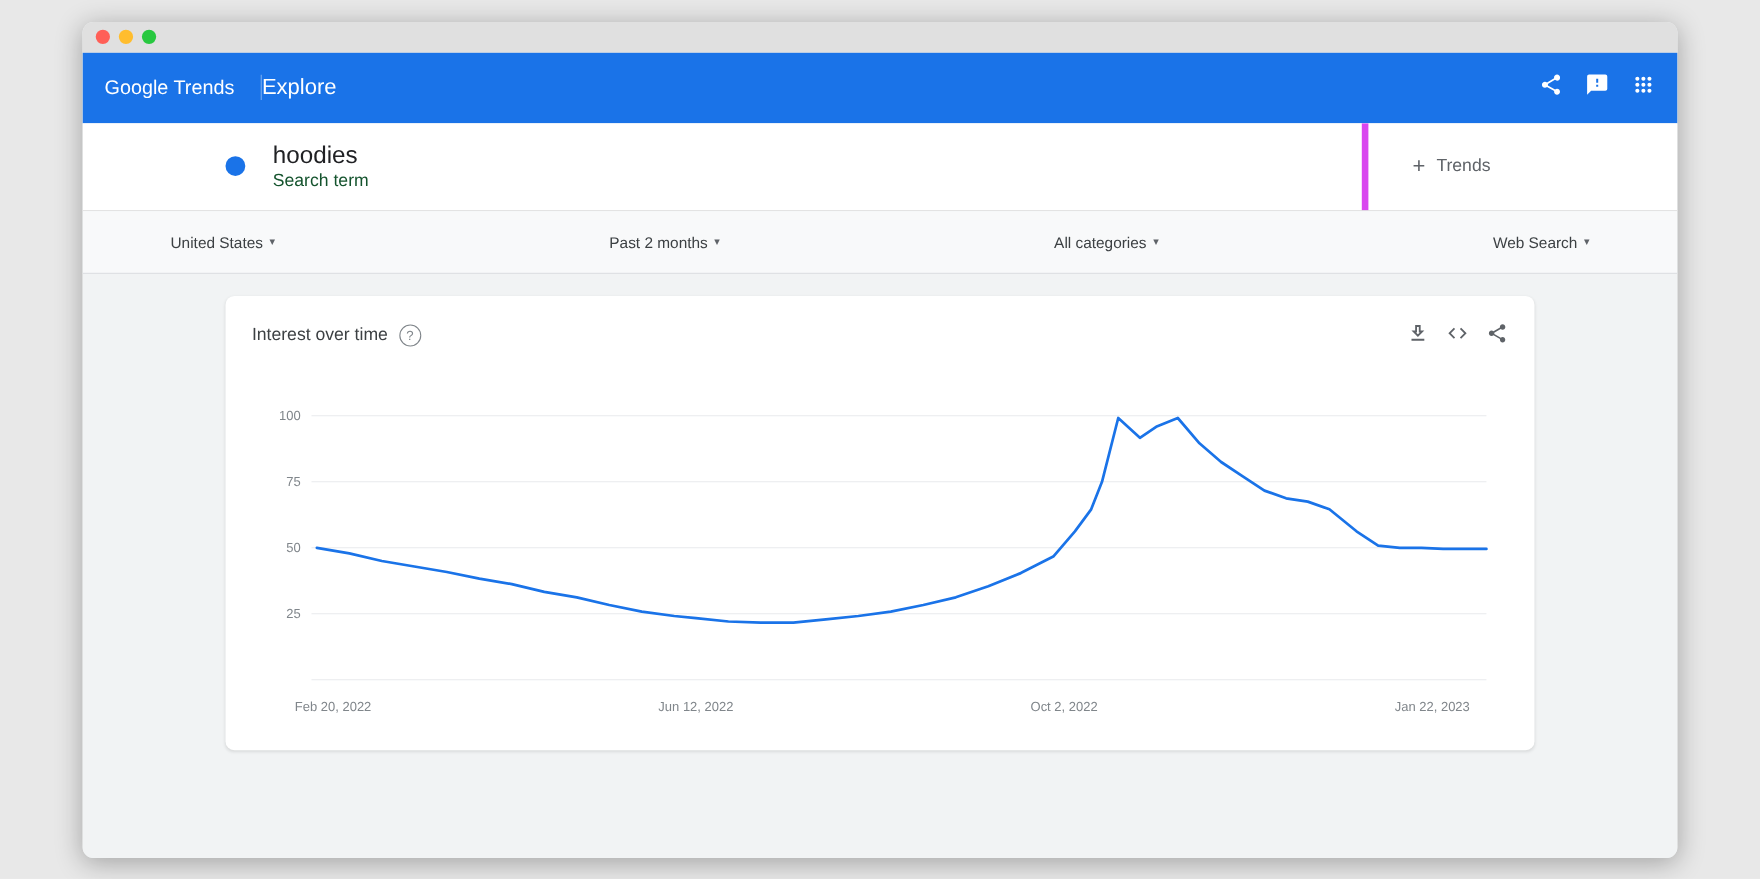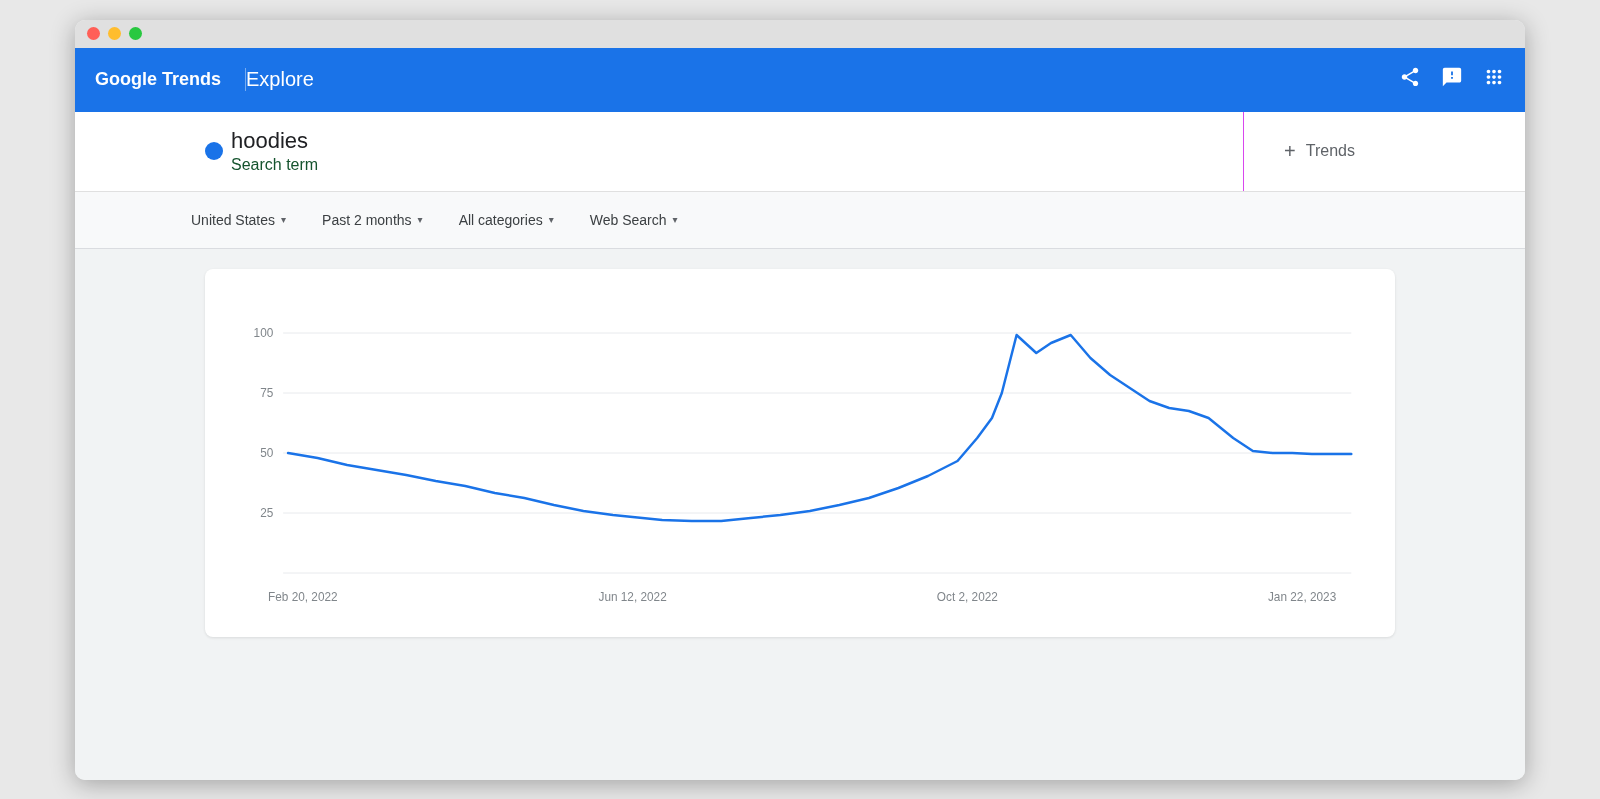--- a/index.html
+++ b/index.html
@@ -47,21 +47,21 @@
       flex-shrink: 0;
     }
     .header-left {
       display: flex;
       align-items: center;
       gap: 24px;
     }
     .google-trends {
       color: white;
       font-size: 18px;
-      font-weight: 700;
+      font-weight: 400;
     }
     .explore-label {
       color: white;
       font-size: 20px;
       font-weight: 400;
       border-left: 1px solid rgba(255,255,255,0.4);
     }
     .header-right {
       display: flex;
       align-items: center;
@@ -82,24 +82,24 @@
       background: white;
       border-bottom: 1px solid #e0e0e0;
       display: flex;
       align-items: stretch;
       min-height: 80px;
       padding: 0 130px;
     }
     .search-term-box {
       display: flex;
       align-items: center;
-      gap: 8px;
+      gap: 25px;
       padding: 16px 0;
       flex: 1;
-      border-right: 1px solid #d946ef;
+      border-right: 6px solid #d946ef;
       padding-right: 40px;
     }
     .blue-dot {
       width: 18px;
       height: 18px;
       border-radius: 50%;
       background: #1a73e8;
       flex-shrink: 0;
     }
     .search-term-text h2 {
@@ -121,24 +121,25 @@
       font-size: 16px;
       cursor: pointer;
     }
     .compare-plus {
       font-size: 20px;
       color: #5f6368;
     }
     .filters-section {
       background: #f8f9fa;
       border-bottom: 1px solid #dadce0;
-      padding: 14px 108px;
+      padding: 14px 72px;
       display: flex;
       align-items: center;
       gap: 20px;
+      justify-content: space-between;
     }
     .filter-dropdown {
       display: flex;
       align-items: center;
       gap: 6px;
       color: #3c4043;
       font-size: 14px;
       cursor: pointer;
       padding: 6px 8px;
       border-radius: 4px;
@@ -292,20 +293,45 @@
         <span class="chevron">▾</span>
       </div>
       <div class="filter-dropdown">
         <span>Web Search</span>
         <span class="chevron">▾</span>
       </div>
     </div>
 
     <div class="main-content">
       <div class="chart-card">
+        <div class="chart-header">
+          <div class="chart-title-group">
+            <span class="chart-title">Interest over time</span>
+            <div class="help-icon">
+              <span>?</span>
+            </div>
+          </div>
+          <div class="chart-actions">
+            <span class="chart-action-icon">
+              <svg width="20" height="20" viewBox="0 0 24 24" fill="#5f6368">
+                <path d="M19 9h-4V3H9v6H5l7 7 7-7zm-8 2V5h2v6h1.17L12 13.17 9.83 11H11zm-6 7h14v2H5v-2z"></path>
+              </svg>
+            </span>
+            <span class="chart-action-icon">
+              <svg width="20" height="20" viewBox="0 0 24 24" fill="#5f6368">
+                <path d="M9.4 16.6L4.8 12l4.6-4.6L8 6l-6 6 6 6 1.4-1.4zm5.2 0l4.6-4.6-4.6-4.6L16 6l6 6-6 6-1.4-1.4z"></path>
+              </svg>
+            </span>
+            <span class="chart-action-icon">
+              <svg width="20" height="20" viewBox="0 0 24 24" fill="#5f6368">
+                <path d="M18 16.08c-.76 0-1.44.3-1.96.77L8.91 12.7c.05-.23.09-.46.09-.7s-.04-.47-.09-.7l7.05-4.11c.54.5 1.25.81 2.04.81 1.66 0 3-1.34 3-3s-1.34-3-3-3-3 1.34-3 3c0 .24.04.47.09.7L8.04 9.81C7.5 9.31 6.79 9 6 9c-1.66 0-3 1.34-3 3s1.34 3 3 3c.79 0 1.5-.31 2.04-.81l7.12 4.16c-.05.21-.08.43-.08.65 0 1.61 1.31 2.92 2.92 2.92 1.61 0 2.92-1.31 2.92-2.92s-1.31-2.92-2.92-2.92z"></path>
+              </svg>
+            </span>
+          </div>
+        </div>
 
         <div class="chart-area">
           <svg class="chart-svg" viewBox="0 0 1160 320" preserveAspectRatio="none">
 
             <line class="grid-line" x1="55" y1="40" x2="1140" y2="40"></line>
             <line class="grid-line" x1="55" y1="100" x2="1140" y2="100"></line>
             <line class="grid-line" x1="55" y1="160" x2="1140" y2="160"></line>
             <line class="grid-line" x1="55" y1="220" x2="1140" y2="220"></line>
             <line class="grid-line" x1="55" y1="280" x2="1140" y2="280"></line>
 

